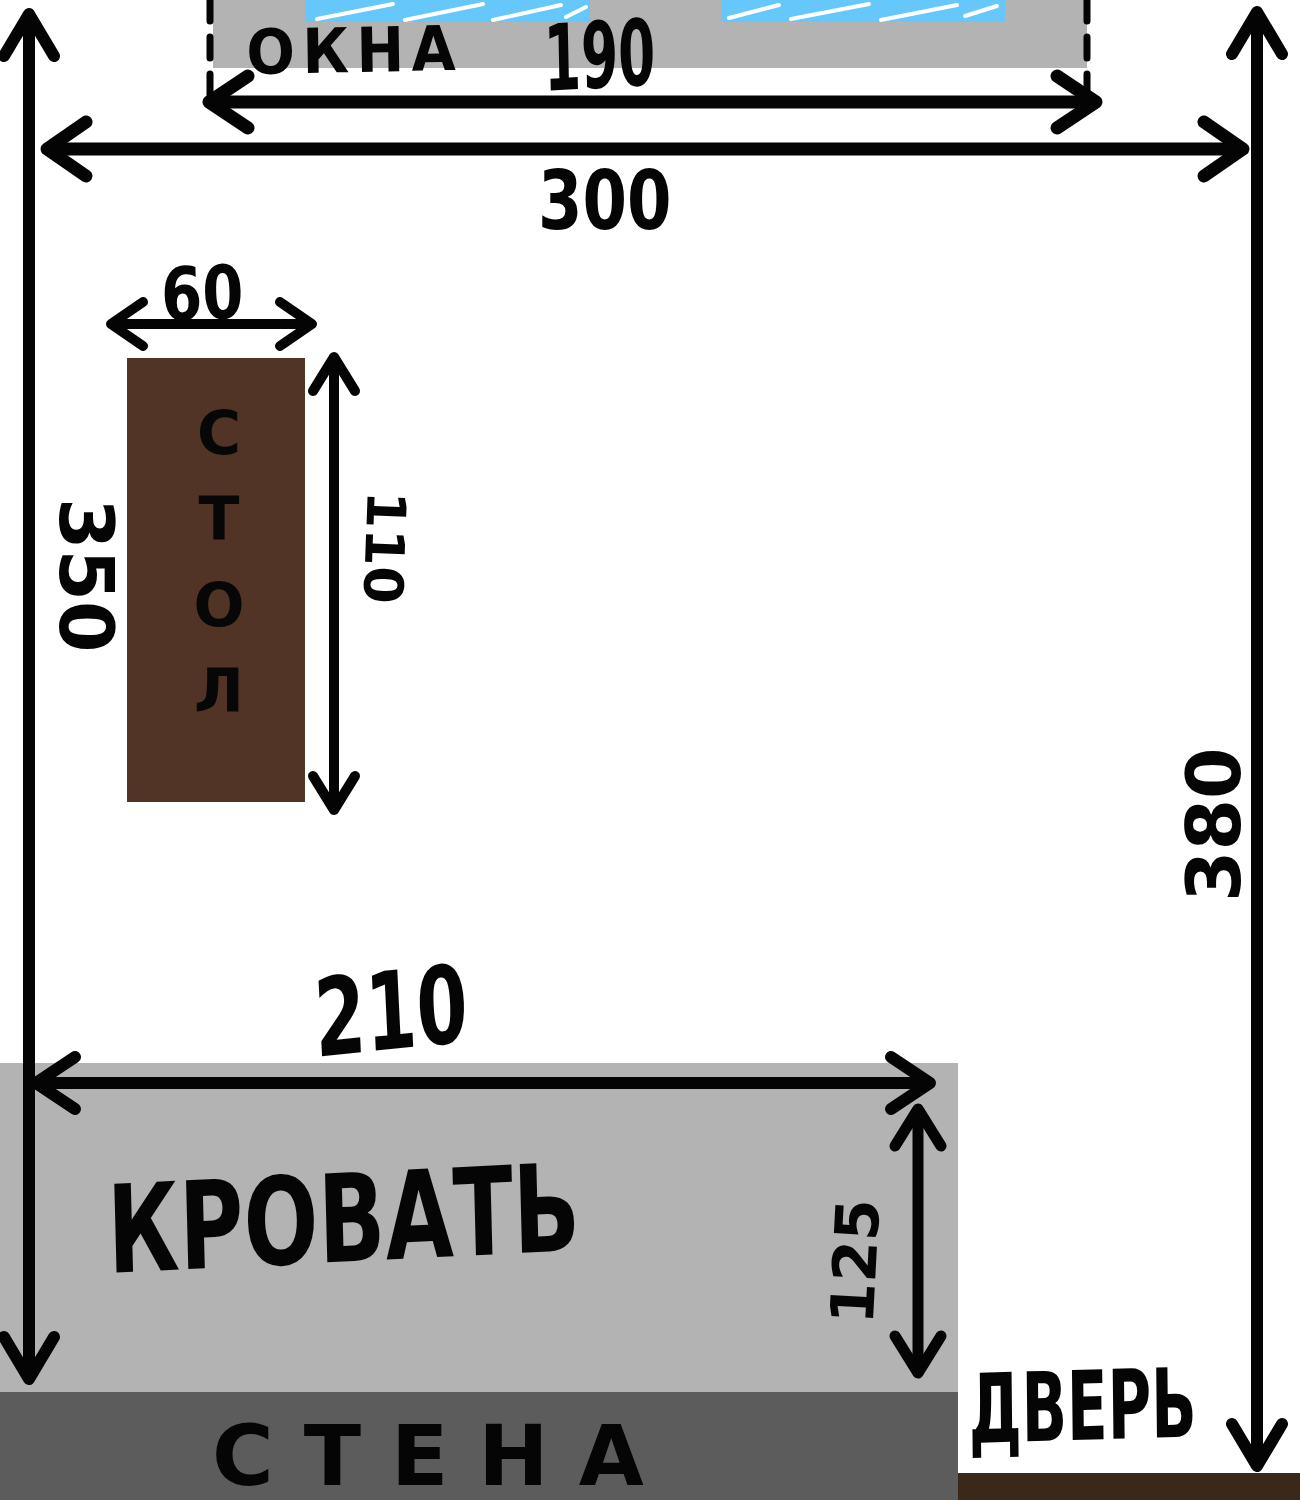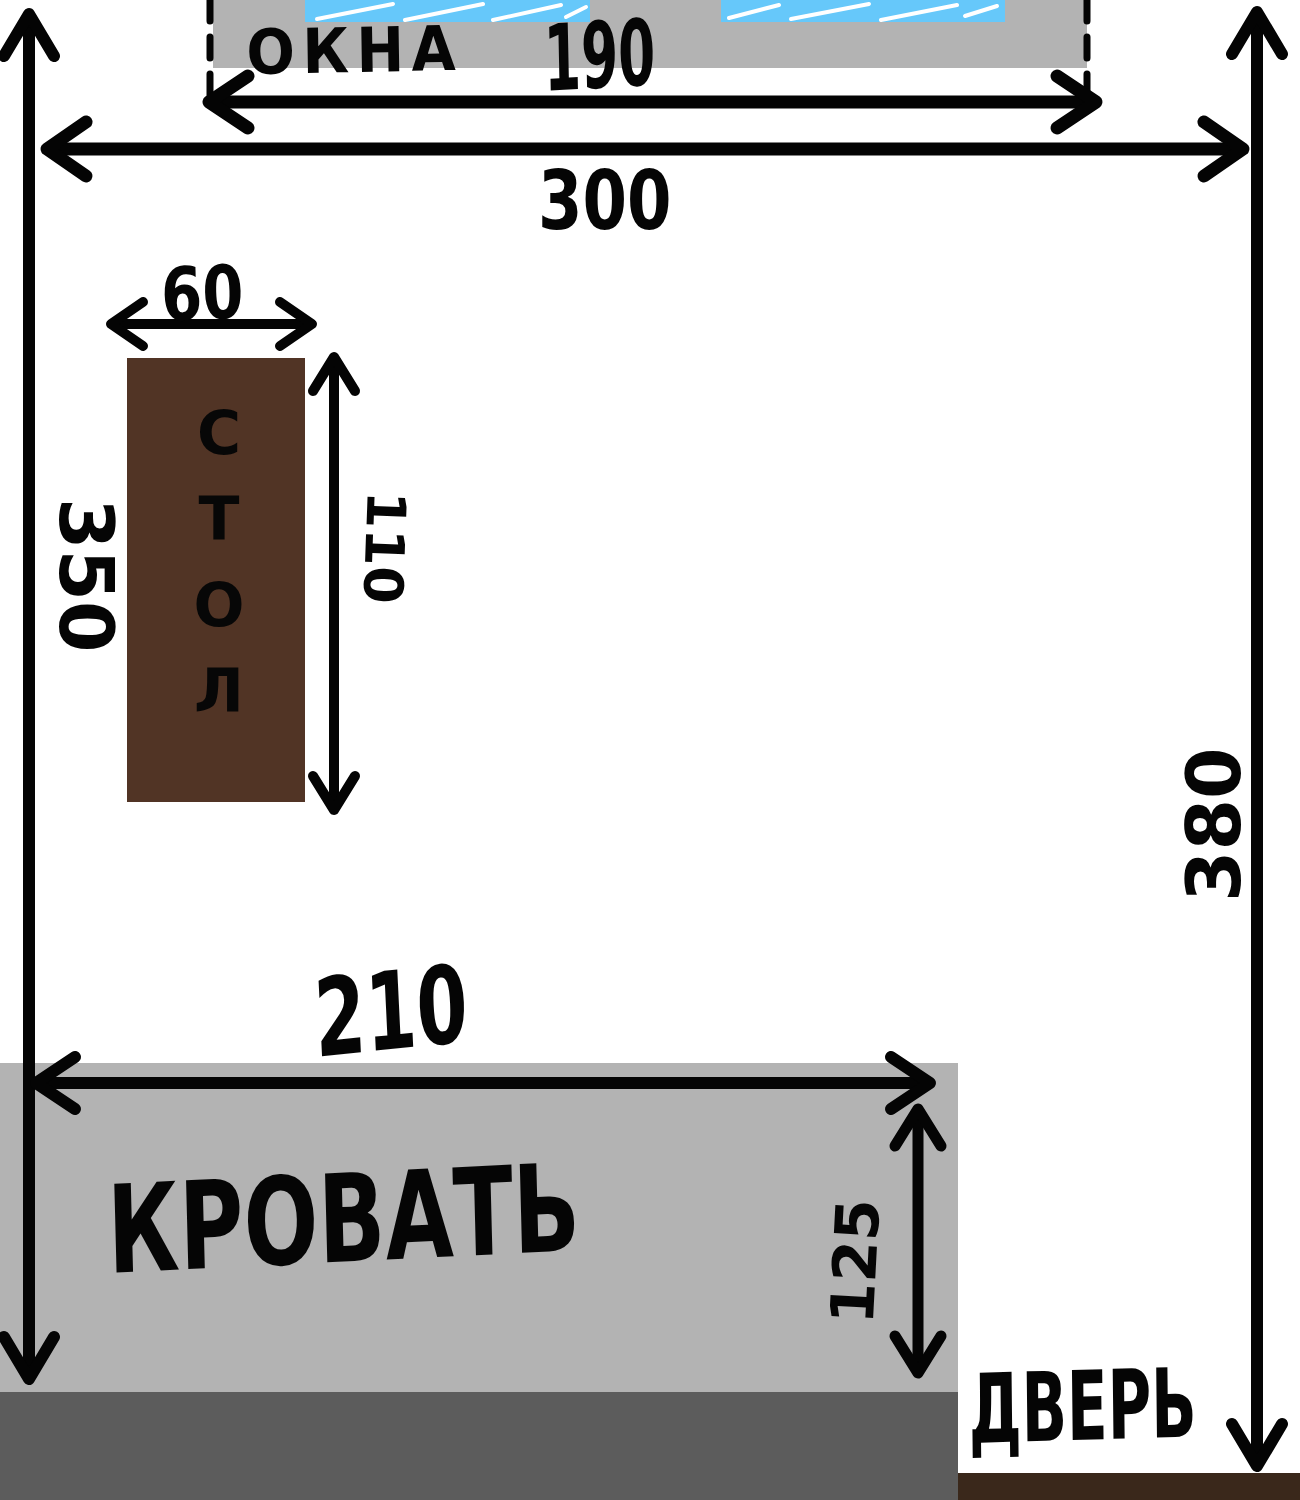--- a/index.html
+++ b/index.html
@@ -137,15 +137,16 @@
   <div class="lbl lbl-190">190</div>
   <div class="lbl lbl-300">300</div>
   <div class="dim-rot lbl-350">350</div>
   <div class="dim-rot lbl-380">380</div>
   <div class="lbl lbl-60">60</div>
   <div class="dim-rot lbl-110">110</div>
   <div class="table-label">СТОЛ</div>
   <div class="lbl lbl-210">210</div>
   <div class="dim-rot lbl-125">125</div>
   <div class="lbl lbl-krovat">КРОВАТЬ</div>
+  <div class="lbl lbl-stena">СТЕНА</div>
   <div class="lbl lbl-dver">ДВЕРЬ</div>
 
 </div>
 
 </body></html>

